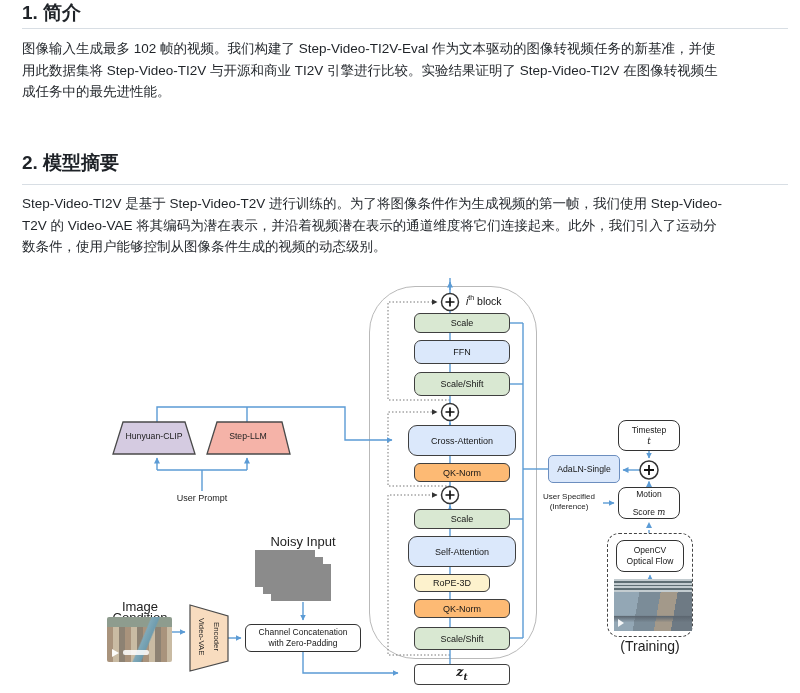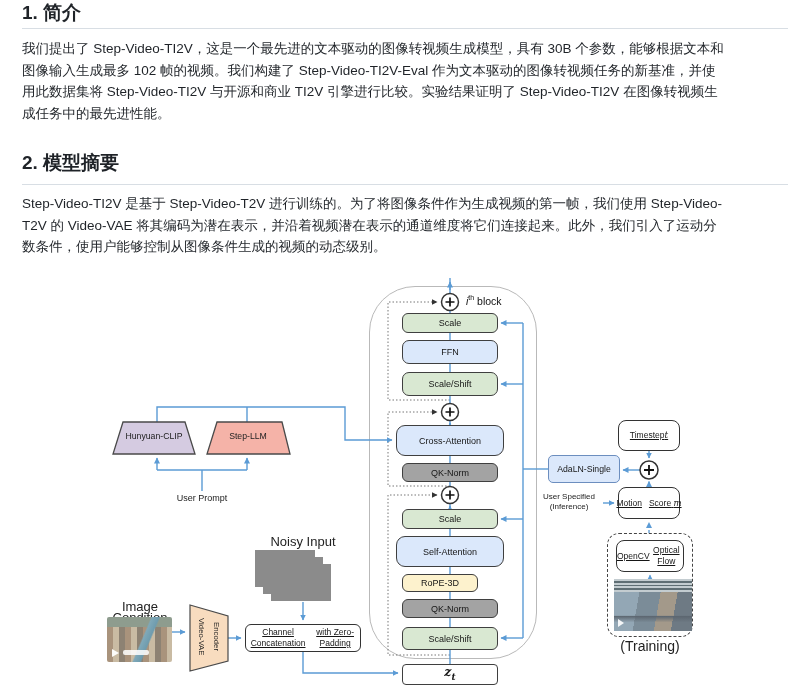--- a/index.html
+++ b/index.html
@@ -12,29 +12,29 @@
   .md-par{position:absolute;left:22px;font-size:13.5px;line-height:21.5px;color:#1f2328;}
   .md-par div{white-space:nowrap;}
 
   
   #diagram{position:absolute;left:0;top:0;width:800px;height:693px;}
   #diagram svg{position:absolute;left:0;top:0;pointer-events:none;}
   .block-container{position:absolute;left:369px;top:286px;width:168px;height:373px;
                    box-sizing:border-box;border:1.5px solid #b9b9b9;border-radius:46px;background:#fff;}
   .nbox{position:absolute;box-sizing:border-box;border:1.3px solid #3f3f3f;border-radius:6px;
         display:flex;align-items:center;justify-content:center;font-size:9px;color:#161616;
-        text-align:center;line-height:10px;}
+        text-align:center;line-height:10px;margin-left:12px;}
   .c-green{background:#d9e8d2;}
   .c-blue{background:#dbe8fb;}
-  .c-orange{background:#a3a3a3;}
+  .c-orange{background:#fdba74;}
   .c-yellow{background:#fdf2cd;}
   .c-white{background:#ffffff;}
   .wbox{position:absolute;box-sizing:border-box;border:1.3px solid #333;border-radius:8px;background:#fff;
-        display:flex;flex-direction:row;align-items:center;justify-content:center;
-        font-size:8.5px;line-height:11px;color:#161616;text-align:center;text-decoration:underline;}
+        display:flex;flex-direction:column;align-items:center;justify-content:center;
+        font-size:8.5px;line-height:11px;color:#161616;text-align:center;}
   .lbl{position:absolute;font-size:13px;line-height:10.5px;color:#222;text-align:center;}
   .mathvar{font-family:"DejaVu Serif","Liberation Serif",serif;font-style:italic;}
   .zt{font-family:"DejaVu Serif","Liberation Serif",serif;font-style:italic;font-weight:bold;font-size:12.5px;}
   .zt sub{font-size:9px;}
   .ith{position:absolute;left:466px;top:294px;width:60px;font-size:10.5px;color:#111;}
   .ith sup{font-size:7px;}
   .adaln{position:absolute;left:548px;top:455px;width:72px;height:28px;box-sizing:border-box;
          background:#dbe8fb;border:1.2px solid #6c8ebf;border-radius:5px;
          display:flex;align-items:center;justify-content:center;font-size:8.7px;color:#161616;}
   .dashed-box{position:absolute;left:607px;top:533px;width:86px;height:104px;box-sizing:border-box;
@@ -61,21 +61,20 @@
           linear-gradient(100deg, #93a7b5 0 30%, #7b8c98 30% 55%, #a3998a 55% 75%, #6e7a84 75%);}
   .vplay{position:absolute;left:4px;bottom:4px;width:0;height:0;
         border-left:6px solid #fff;border-top:4px solid transparent;border-bottom:4px solid transparent;opacity:.9;}
 </style>
 </head>
 <body>
 <div id="screen">
 
   <div class="md-heading" style="top:0;padding-bottom:3px;">1. 简介</div>
   <div class="md-par" style="top:38px;">
-    <div>我们提出了 Step-Video-TI2V，这是一个最先进的文本驱动的图像转视频生成模型，具有 30B 个参数，能够根据文本和</div>
     <div>图像输入生成最多 102 帧的视频。我们构建了 Step-Video-TI2V-Eval 作为文本驱动的图像转视频任务的新基准，并使</div>
     <div>用此数据集将 Step-Video-TI2V 与开源和商业 TI2V 引擎进行比较。实验结果证明了 Step-Video-TI2V 在图像转视频生</div>
     <div>成任务中的最先进性能。</div>
   </div>
 
   <div class="md-heading" style="top:150px;padding-bottom:9px;">2. 模型摘要</div>
   <div class="md-par" style="top:193px;">
     <div>Step-Video-TI2V 是基于 Step-Video-T2V 进行训练的。为了将图像条件作为生成视频的第一帧，我们使用 Step-Video-</div>
     <div>T2V 的 Video-VAE 将其编码为潜在表示，并沿着视频潜在表示的通道维度将它们连接起来。此外，我们引入了运动分</div>
     <div>数条件，使用户能够控制从图像条件生成的视频的动态级别。</div>

